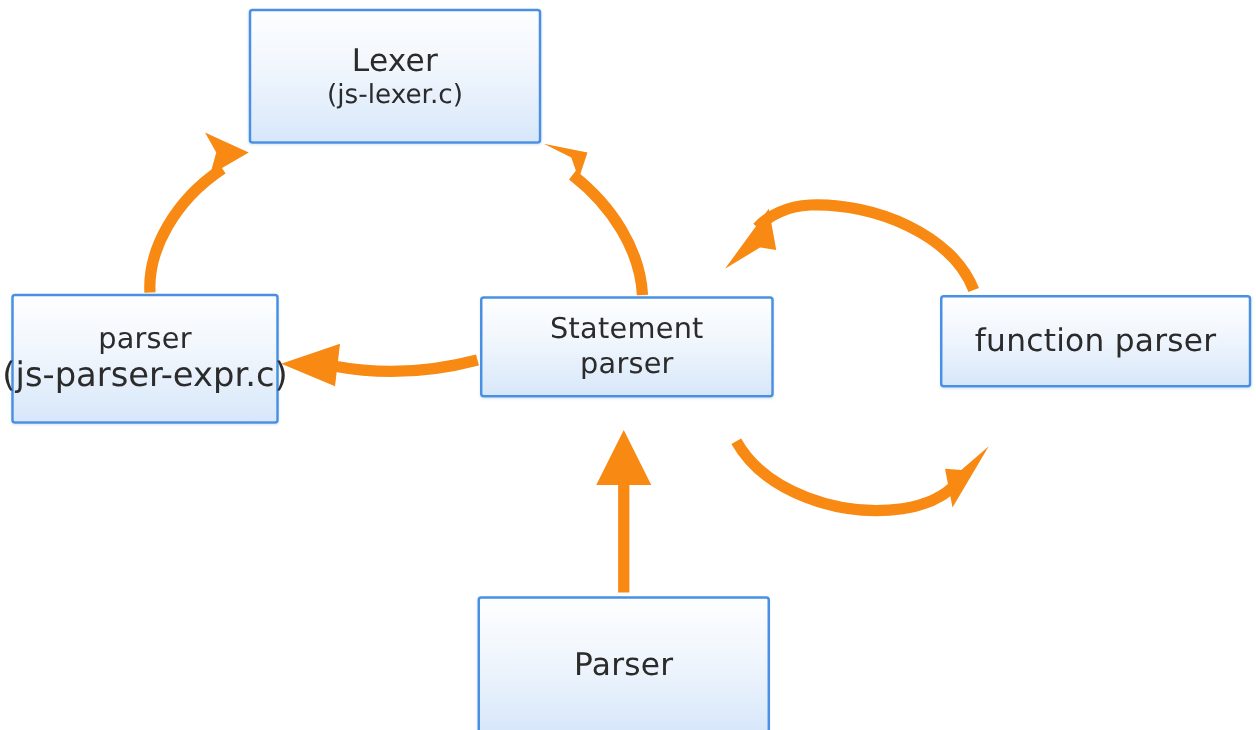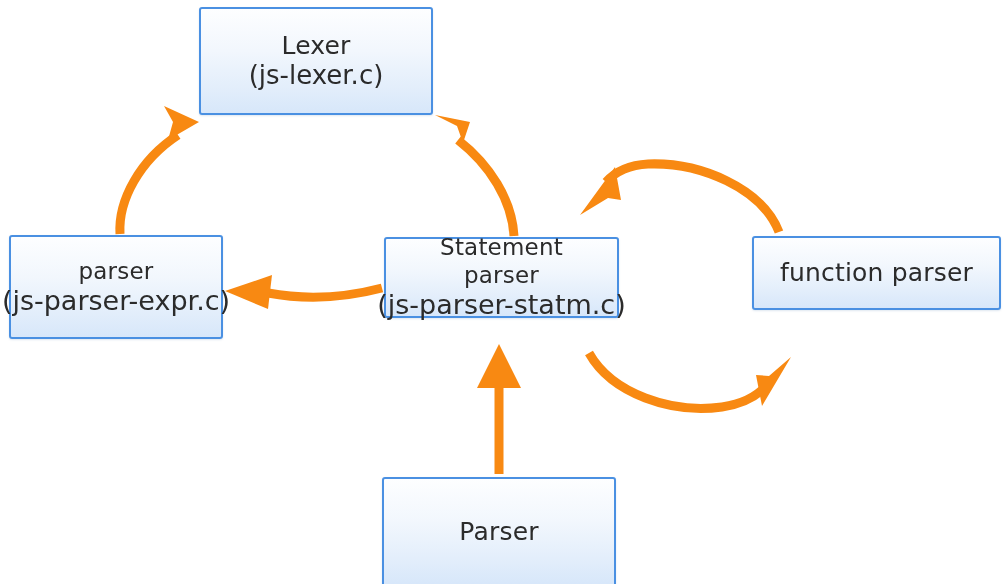--- a/index.html
+++ b/index.html
@@ -30,21 +30,21 @@
     color: #2b2b2b;
     line-height: 1.18;
     padding: 2px 4px;
   }
   .node .title {
     font-size: 25px;
     letter-spacing: 0.2px;
     white-space: nowrap;
   }
   .node .subtitle {
-    font-size: 26px;
+    font-size: 21px;
     letter-spacing: 0px;
     white-space: nowrap;
   }
   .node.two-line .title {
     font-size: 23px;
   }
   .node.two-line .subtitle {
     font-size: 27px;
   }
   #node-lexer      { left: 199px; top: 7px;   width: 234px; height: 108px; }
@@ -114,21 +114,20 @@
   </div>
 
   <div class="node two-line" id="node-expression">
     <span class="title">parser</span>
     <span class="subtitle">(js-parser-expr.c)</span>
   </div>
 
   <div class="node two-line" id="node-statement">
     <span class="title">Statement</span>
     <span class="title">parser</span>
-    <span class="subtitle">(js-parser-statm.c)</span>
   </div>
 
   <div class="node" id="node-function">
     <span class="title">function parser</span>
   </div>
 
   <div class="node" id="node-parser">
     <span class="title">Parser</span>
   </div>
 

